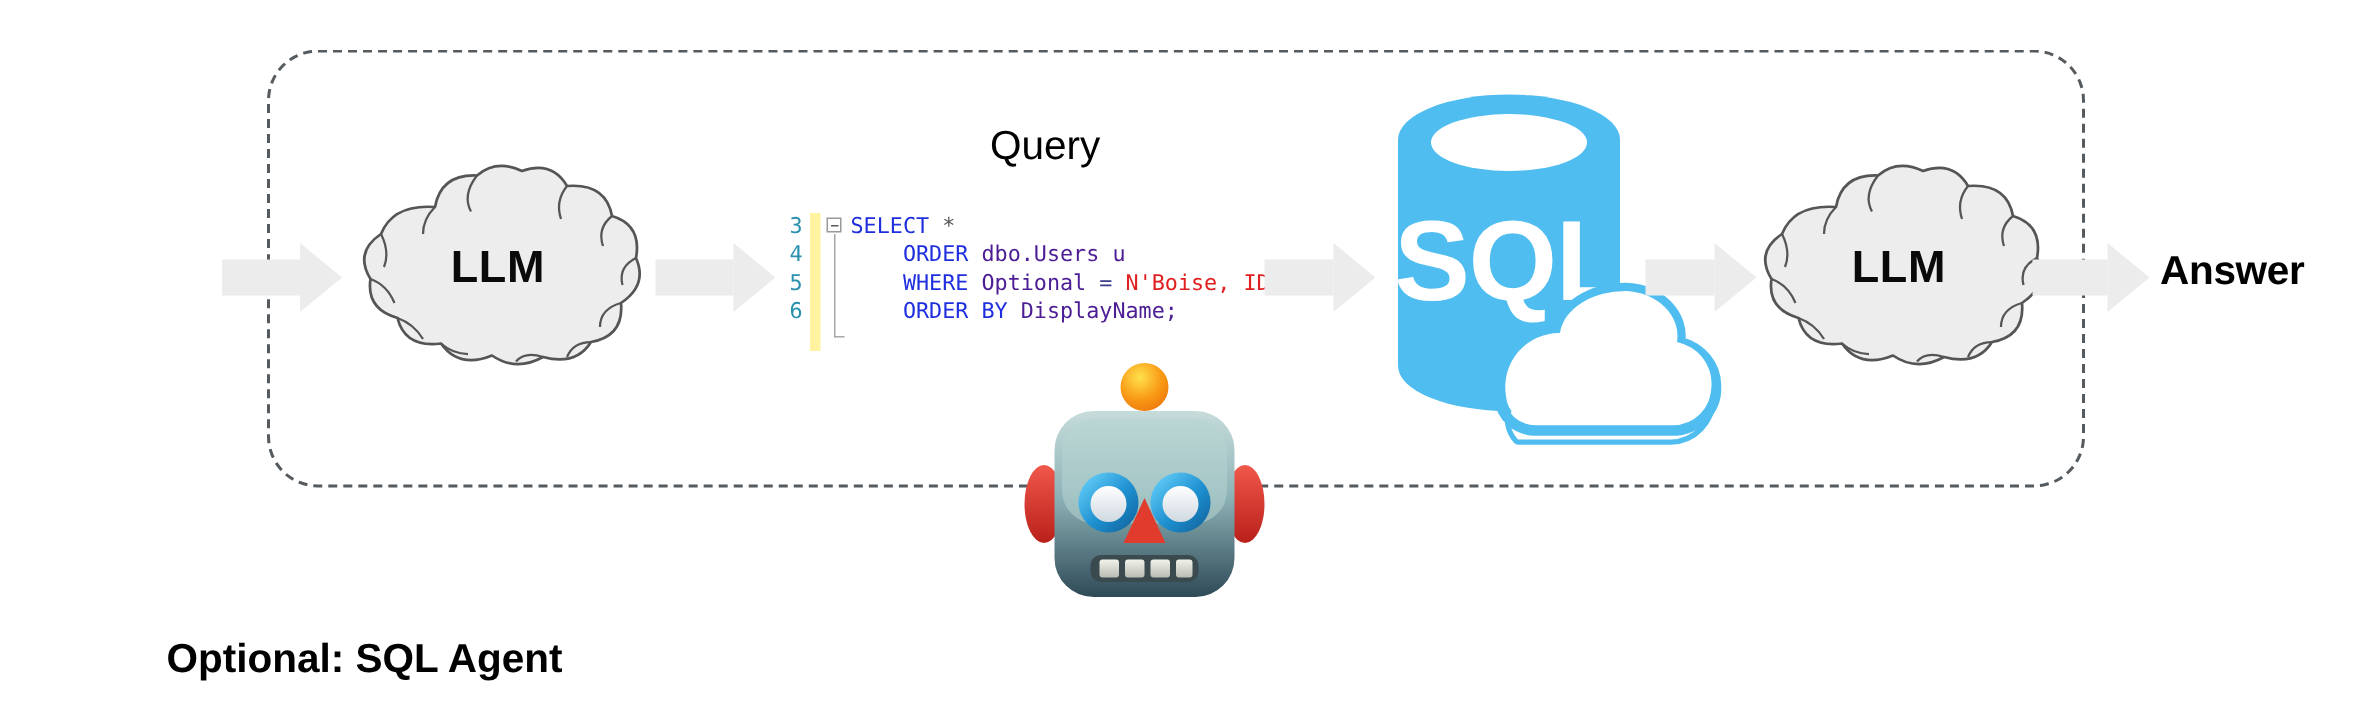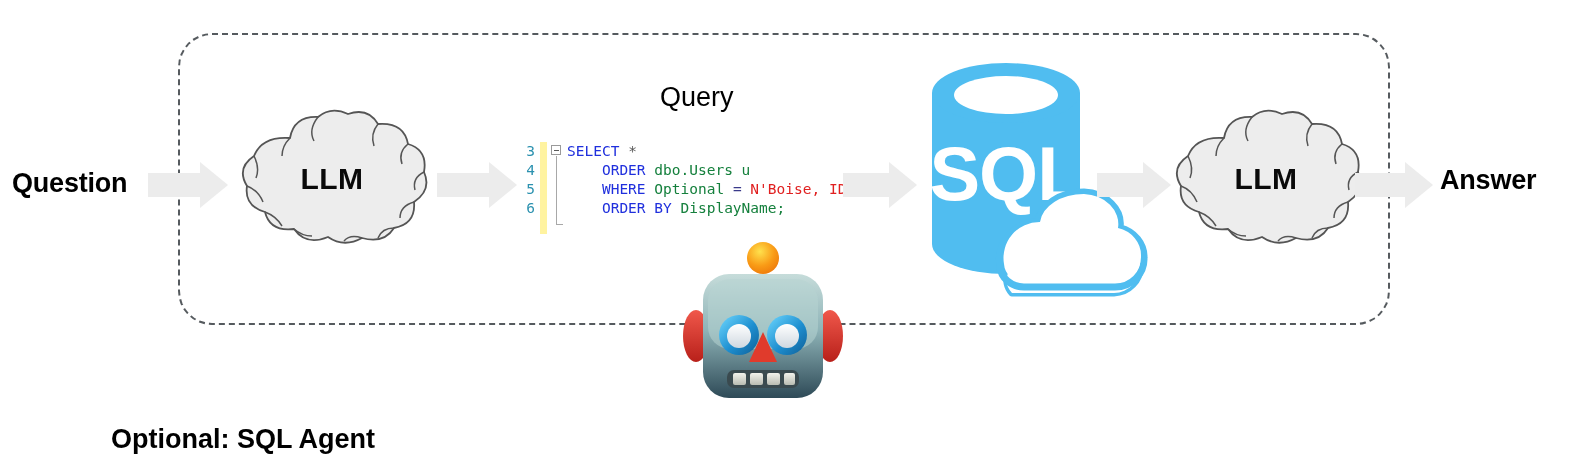--- a/index.html
+++ b/index.html
@@ -96,21 +96,21 @@
     content:"";position:absolute;left:1.5px;top:3.5px;width:5px;height:1px;background:#5a5a5a;
   }
   .fold-line{
     position:absolute;left:4.5px;top:14px;width:1px;height:69px;background:#a8a8a8;
   }
   .fold-foot{
     position:absolute;left:4.5px;top:82px;width:7px;height:1px;background:#a8a8a8;
   }
   .code-text{position:absolute;left:46px;top:0;}
   .kw{color:#1f2fdd;}
-  .plain{color:#15803d;}
+  .plain{color:#4c1d95;}
   .str{color:#e02020;}
   .op{color:#3a3a8a;}
   .star{color:#555;}
 
   
   #sql-icon{position:absolute;left:912px;top:60px;width:242px;height:240px;}
   #sql-icon svg{display:block;width:100%;height:100%;}
 
   
   #robot-icon{position:absolute;left:681px;top:240px;width:164px;height:172px;}
@@ -123,21 +123,20 @@
   }
   #agent-caption span{display:inline-block;margin-left:-806px;}
 </style>
 </head>
 <body>
 
 <div class="stage">
 
   <div class="dashed-box"></div>
 
-  <div class="endpoint-label" id="question-label">Question</div>
 
   <div class="arrow" id="arrow-question-llm">
     <div class="shaft"></div>
     <div class="head"></div>
   </div>
 
   <div class="cloud" id="cloud-llm-1">
     <svg viewBox="0 0 200 138" xmlns="http://www.w3.org/2000/svg" aria-hidden="true">
       <path d="M58 30 Q62 8 86 9 Q99 -2 116 6 Q136 -1 146 16 Q172 14 176 36
                Q196 42 192 64 Q200 82 182 94 Q184 116 162 120 Q152 136 130 130

